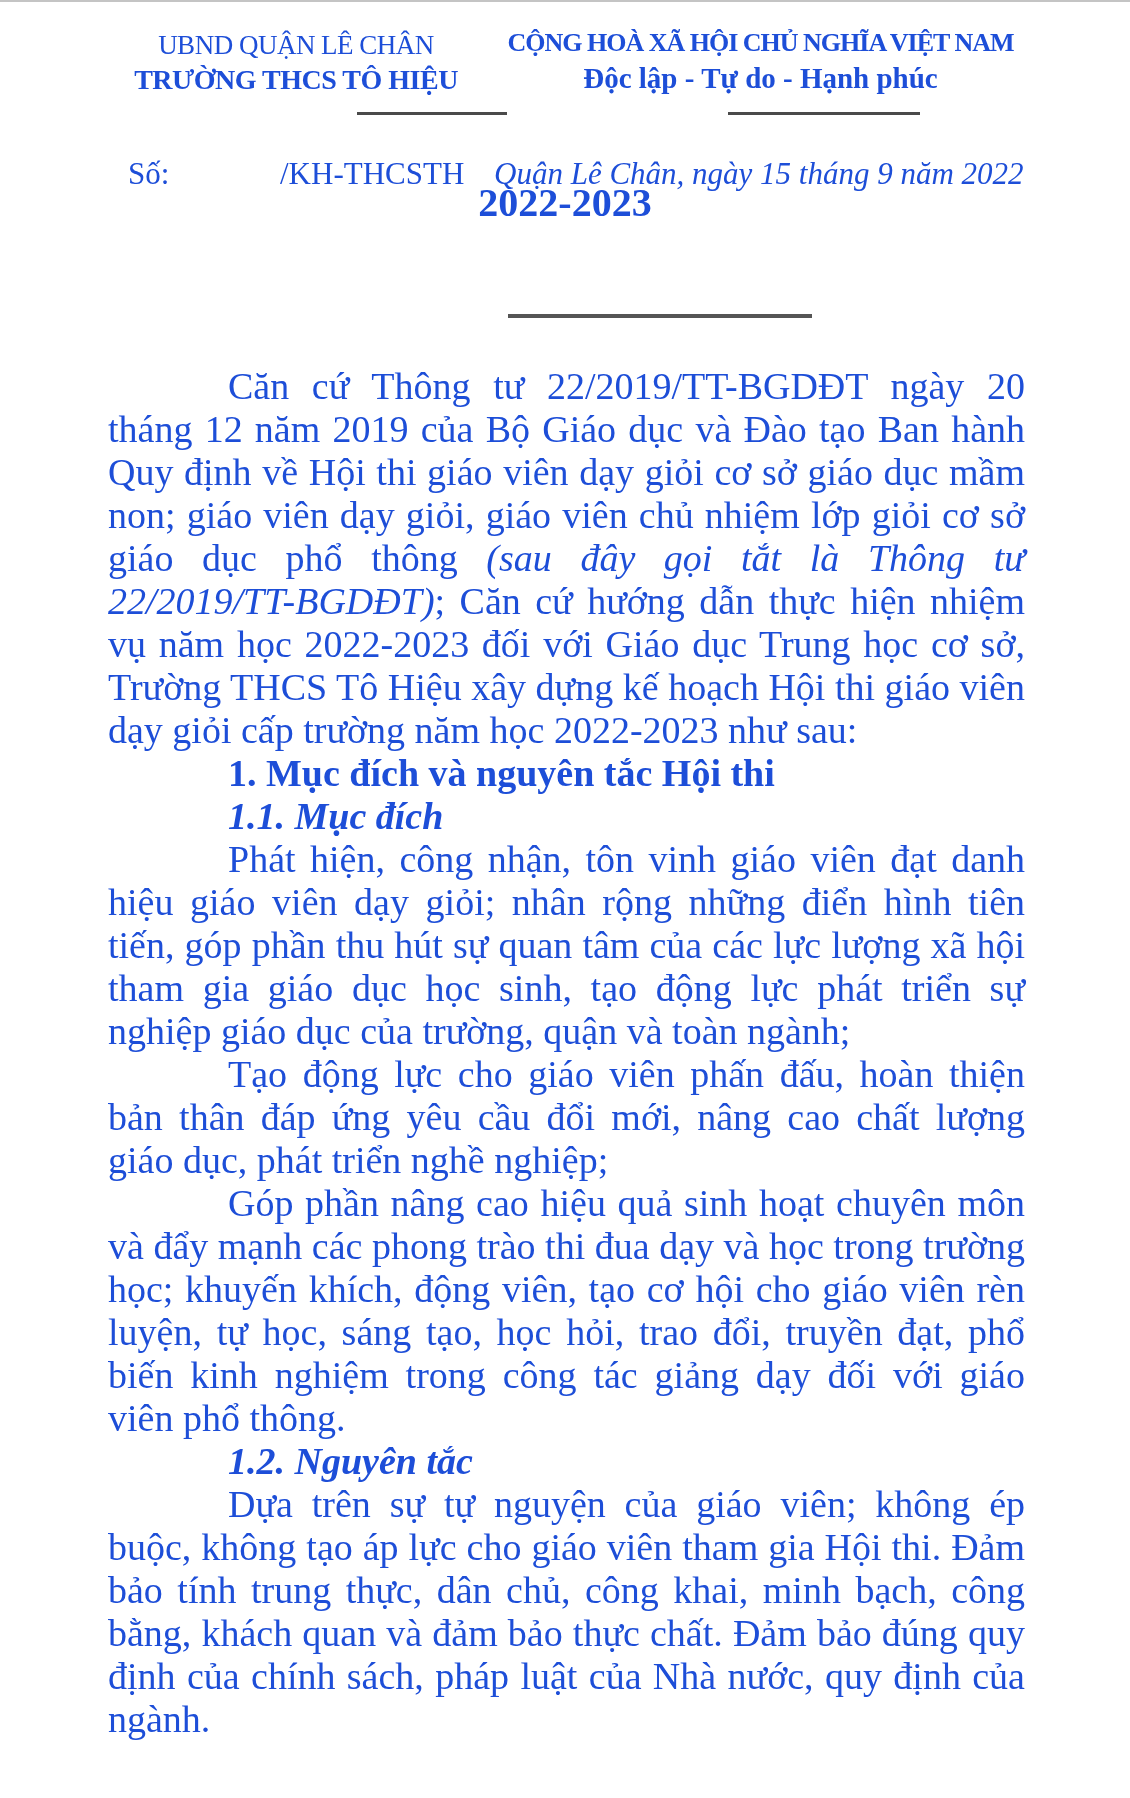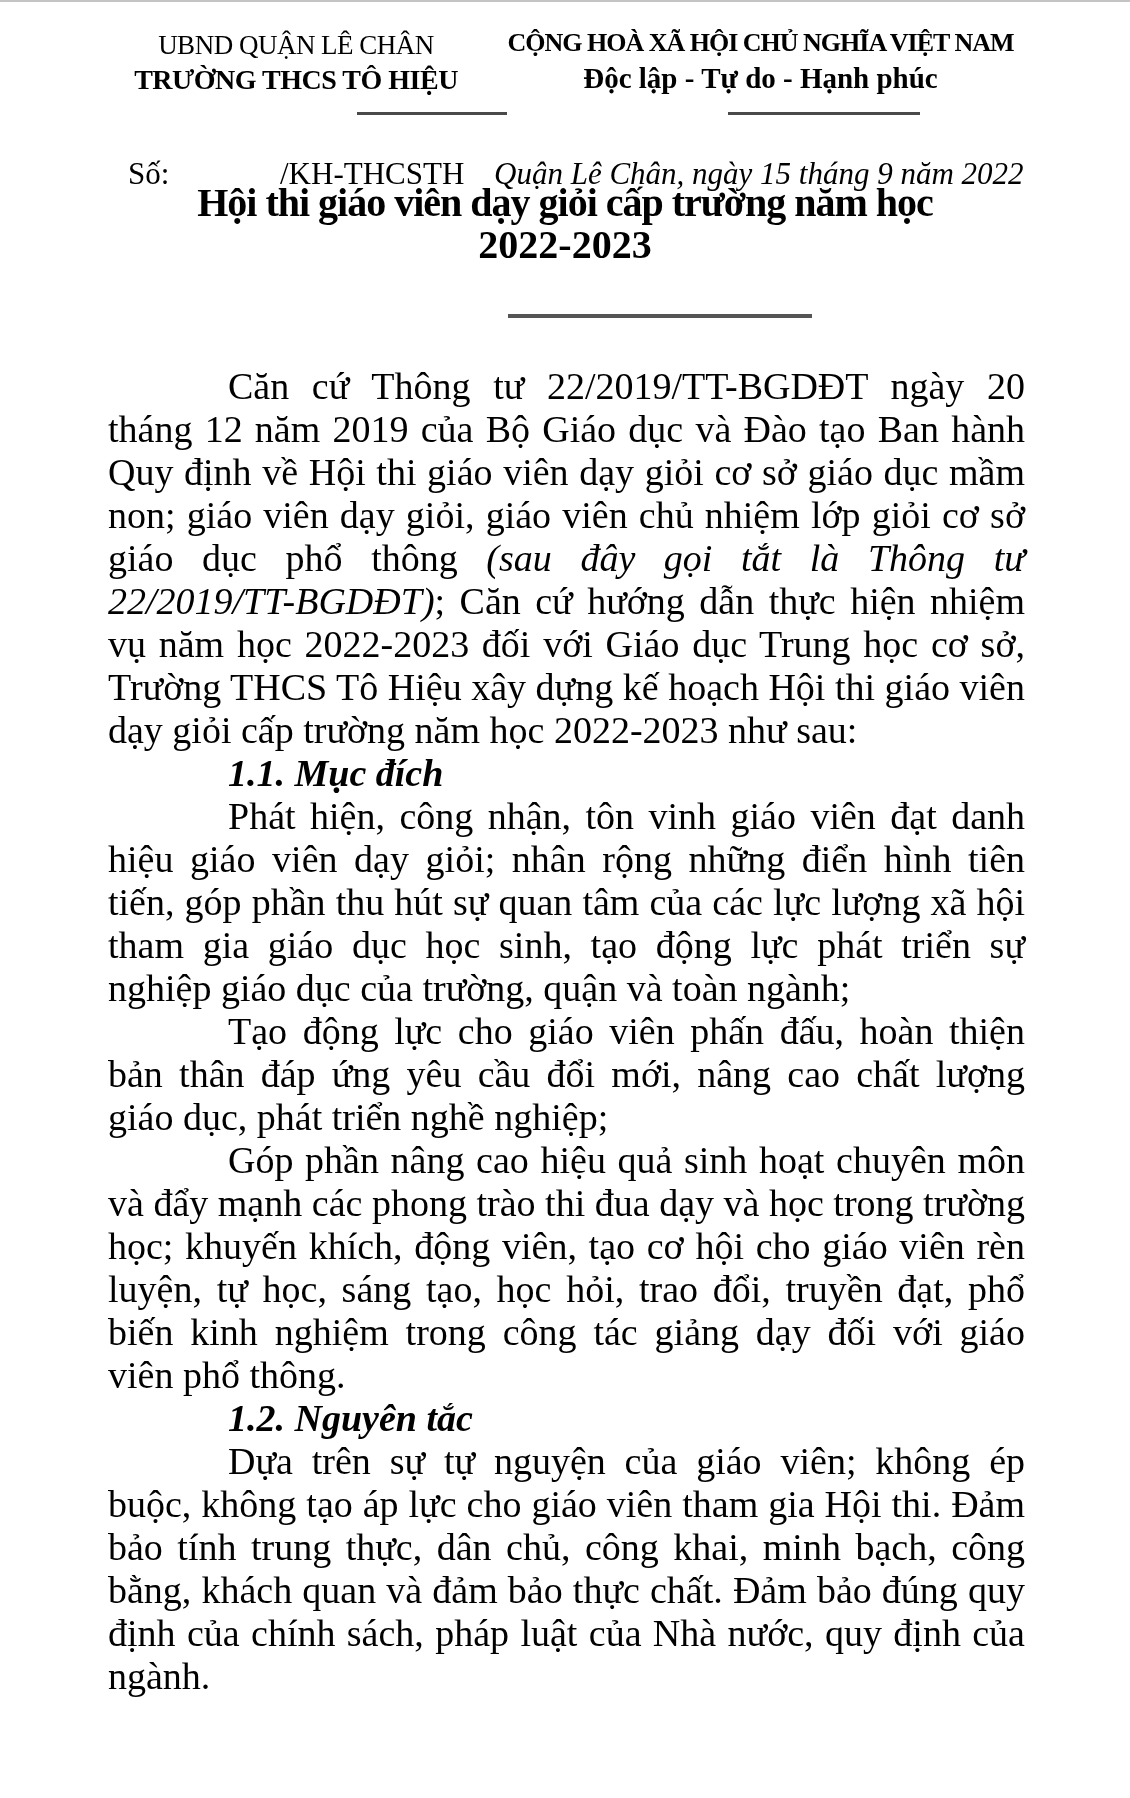--- a/index.html
+++ b/index.html
@@ -2,21 +2,21 @@
 <html><head>
 <meta charset="utf-8">
 <style>
   html,body{margin:0;padding:0;background:#9a9a9a;}
   .page{
     position:relative;
     width:1130px;height:1798px;
     background:#ffffff;
     overflow:hidden;
     font-family:"Liberation Serif", serif;
-    color:#000000;
+    color:#1d4ed8;
   }
   .scan-edge{position:absolute;left:0;top:0;width:1130px;height:2px;background:#c4c4c4;}
 
   .header-left{position:absolute;left:112px;top:30px;width:368px;text-align:center;}
   .hl1{font-size:27px;letter-spacing:-0.5px;white-space:nowrap;}
   .hl2{font-size:28px;font-weight:bold;letter-spacing:-0.5px;margin-top:3px;white-space:nowrap;}
 
   .header-right{position:absolute;left:478px;top:28px;width:565px;text-align:center;}
   .hr1{font-size:26px;font-weight:bold;letter-spacing:-1px;white-space:nowrap;}
   .hr2{font-size:29px;font-weight:bold;margin-top:4px;white-space:nowrap;}
@@ -64,27 +64,27 @@
   <div class="rule rule-left"></div>
   <div class="rule rule-right"></div>
 
   <div class="so-line">
     <span class="so-label">Số:</span>
     <span class="so-num">/KH-THCSTH</span>
     <span class="so-date">Quận Lê Chân, ngày 15 tháng 9 năm 2022</span>
   </div>
 
   <div class="title-block">
-    <div class="t2">Hội thi giáo viên dạy giỏi cấp trường năm học</div>
     <div class="t3">2022-2023</div>
   </div>
   <div class="rule rule-title"></div>
 
   <div class="body-text">
     <p class="p-first"><span>Căn cứ Thông tư 22/2019/TT-BGDĐT ngày 20 tháng 12 năm 2019 của Bộ Giáo dục và Đào tạo Ban hành Quy định về Hội thi giáo viên dạy giỏi cơ sở giáo dục mầm non; giáo viên dạy giỏi, giáo viên chủ nhiệm lớp giỏi cơ sở giáo dục phổ thông </span><span class="it">(sau đây gọi tắt là Thông tư 22/2019/TT-BGDĐT)</span><span>; Căn cứ hướng dẫn thực hiện nhiệm vụ năm học 2022-2023 đối với Giáo dục Trung học cơ sở, Trường THCS Tô Hiệu xây dựng kế hoạch Hội thi giáo viên dạy giỏi cấp trường năm học 2022-2023 như sau:</span></p>
+    <div class="bh">1. Mục đích và nguyên tắc Hội thi</div>
     <div class="bhi">1.1. Mục đích</div>
     <p>Phát hiện, công nhận, tôn vinh giáo viên đạt danh hiệu giáo viên dạy giỏi; nhân rộng những điển hình tiên tiến, góp phần thu hút sự quan tâm của các lực lượng xã hội tham gia giáo dục học sinh, tạo động lực phát triển sự nghiệp giáo dục của trường, quận và toàn ngành;</p>
     <p>Tạo động lực cho giáo viên phấn đấu, hoàn thiện bản thân đáp ứng yêu cầu đổi mới, nâng cao chất lượng giáo dục, phát triển nghề nghiệp;</p>
     <p>Góp phần nâng cao hiệu quả sinh hoạt chuyên môn và đẩy mạnh các phong trào thi đua dạy và học trong trường học; khuyến khích, động viên, tạo cơ hội cho giáo viên rèn luyện, tự học, sáng tạo, học hỏi, trao đổi, truyền đạt, phổ biến kinh nghiệm trong công tác giảng dạy đối với giáo viên phổ thông.</p>
     <div class="bhi">1.2. Nguyên tắc</div>
     <p>Dựa trên sự tự nguyện của giáo viên; không ép buộc, không tạo áp lực cho giáo viên tham gia Hội thi. Đảm bảo tính trung thực, dân chủ, công khai, minh bạch, công bằng, khách quan và đảm bảo thực chất. Đảm bảo đúng quy định của chính sách, pháp luật của Nhà nước, quy định của ngành.</p>
   </div>
 </div>
 
 </body></html>

